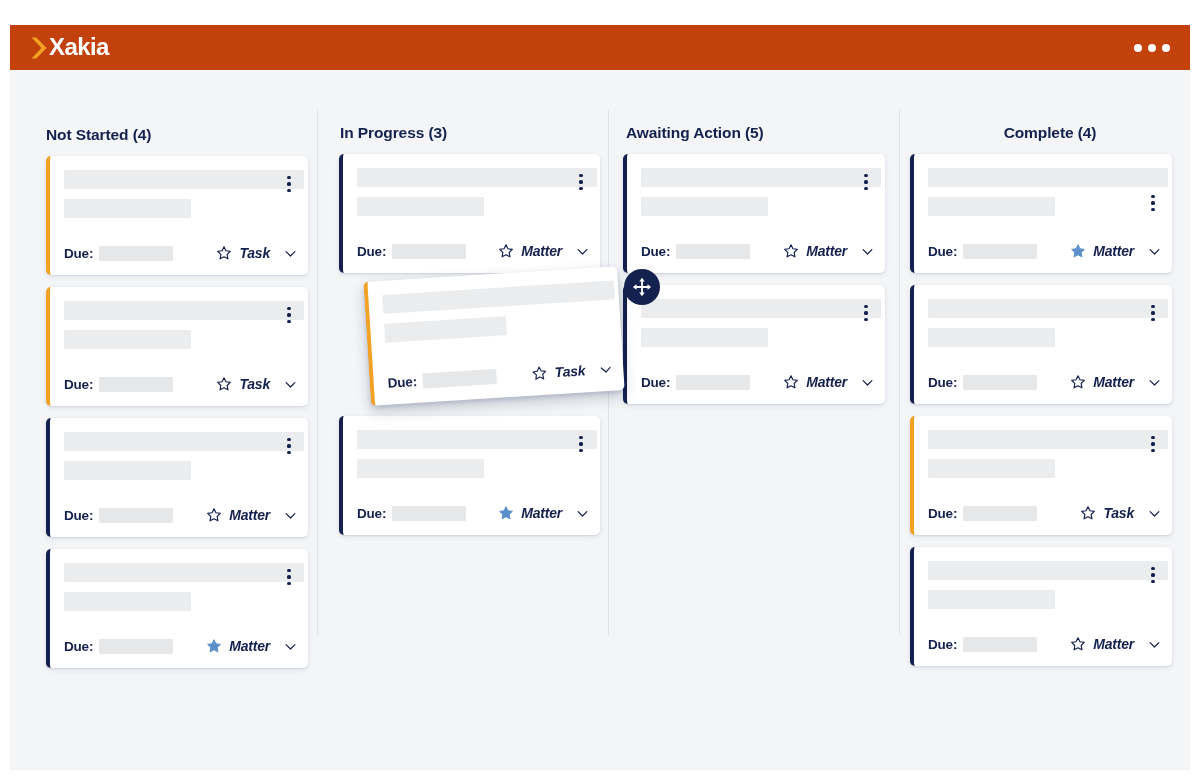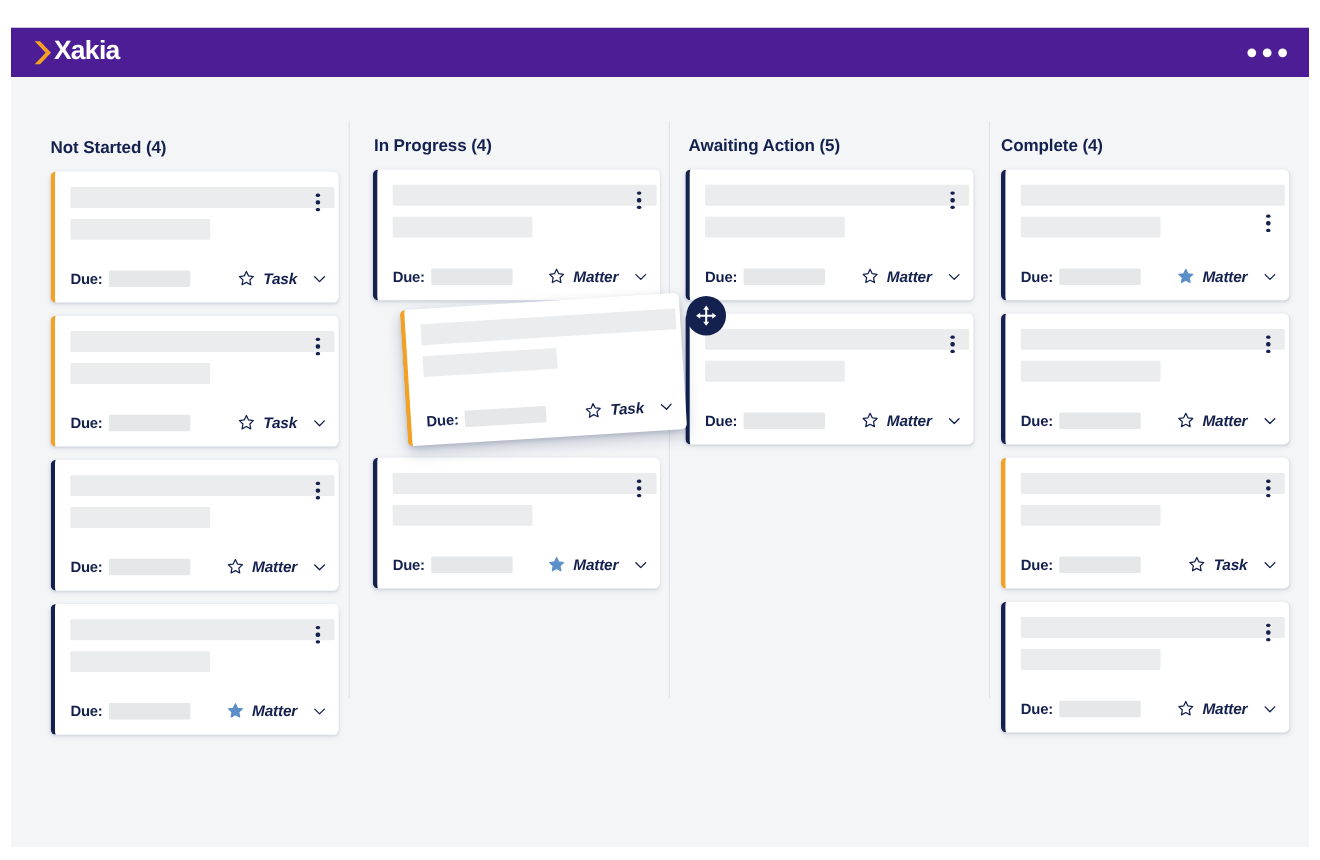--- a/index.html
+++ b/index.html
@@ -24,21 +24,21 @@
     overflow: hidden;
   }
 
   
   .topbar {
     position: absolute;
     left: 0;
     top: 0;
     width: 1180px;
     height: 45px;
-    background: #4c1d95;
+    background: #c2410c;
     display: flex;
     align-items: center;
     justify-content: space-between;
     padding: 0 18px 0 20px;
   }
 
   .brand {
     display: flex;
     align-items: center;
     gap: 0px;
@@ -103,21 +103,21 @@
   .col-header {
     font-size: 15.5px;
     font-weight: 700;
     color: #14214e;
     letter-spacing: -0.1px;
     white-space: nowrap;
   }
   .col-0 .col-header { padding: 56px 0 0 20px; }
   .col-1 .col-header { padding: 54px 0 0 23px; }
   .col-2 .col-header { padding: 54px 0 0 18px; }
-  .col-3 .col-header { padding: 54px 0 0 11px; }
+  .col-3 .col-header { padding: 54px 0 0 11px; text-align: center; }
 
   .col-cards {
     position: relative;
     padding-top: 12px;
   }
   .col-0 .col-cards { padding-left: 20px; padding-right: 9px; }
   .col-1 .col-cards { padding-left: 22px; padding-right: 8px; }
   .col-2 .col-cards { padding-left: 15px; padding-right: 14px; }
   .col-3 .col-cards { padding-left: 11px; padding-right: 18px; }
 
@@ -347,21 +347,21 @@
                 <span class="type-label">Matter</span>
                 <svg class="chev" viewBox="0 0 24 24">
                   <path d="M5 9 L12 16 L19 9" fill="none" stroke="#14214e" stroke-width="1.9" stroke-linecap="round" stroke-linejoin="round"></path>
                 </svg>
               </span>
             </div>
           </div>
         </div>
       </div>
       <div class="column col-1">
-        <div class="col-header">In Progress (4)</div>
+        <div class="col-header">In Progress (3)</div>
         <div class="col-cards">
           <div class="card accent-navy">
             <div class="skeleton sk-title"></div>
             <div class="skeleton sk-sub"></div>
             <div class="card-kebab">
               <i></i>
               <i></i>
               <i></i>
             </div>
             <div class="card-footer">

